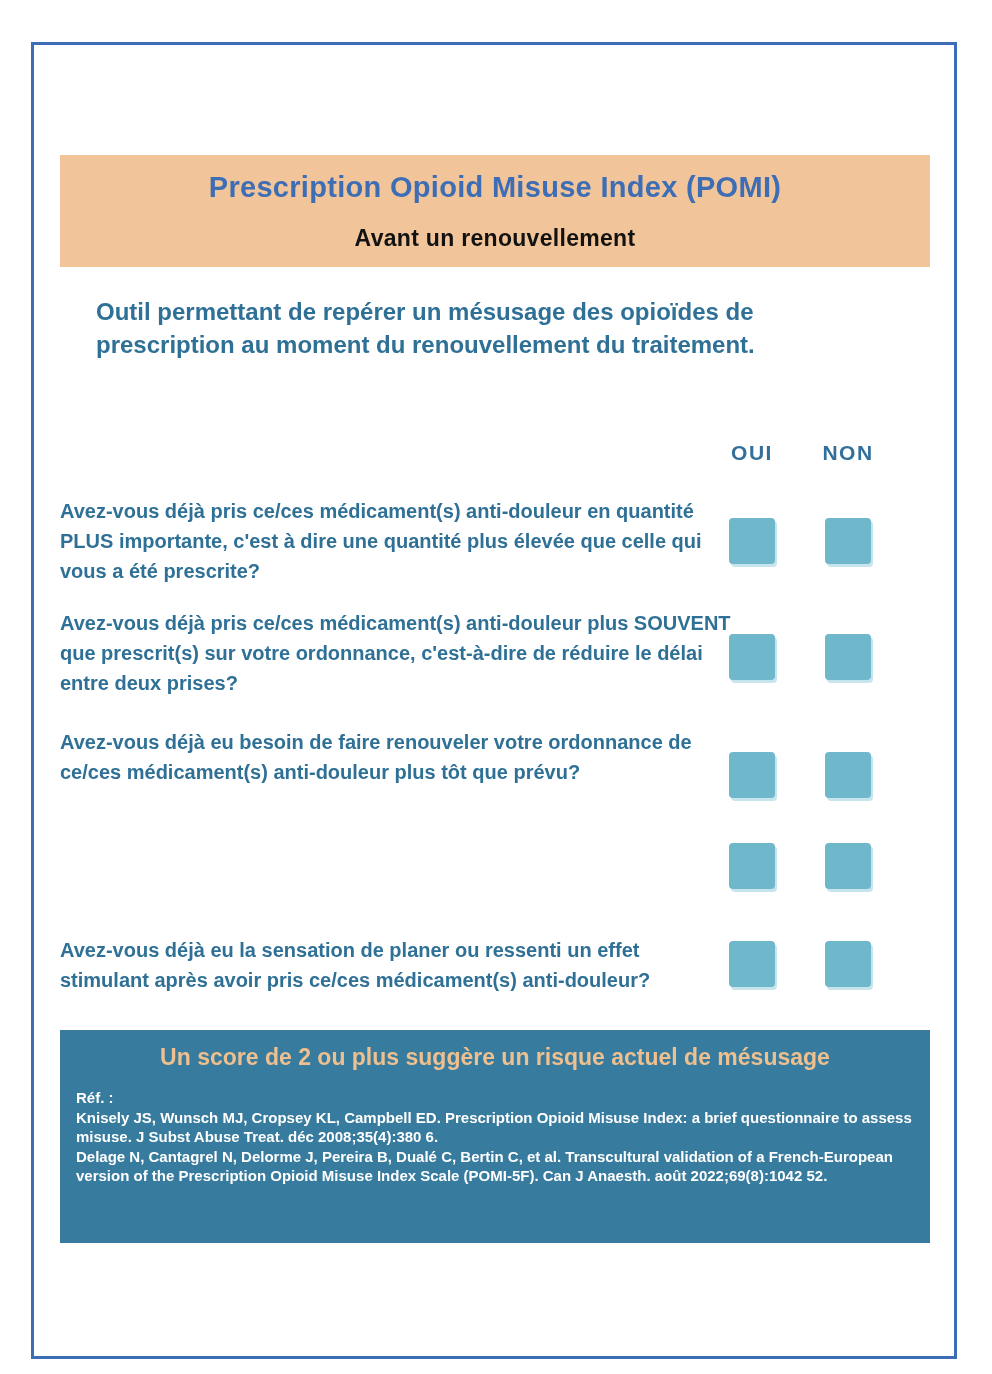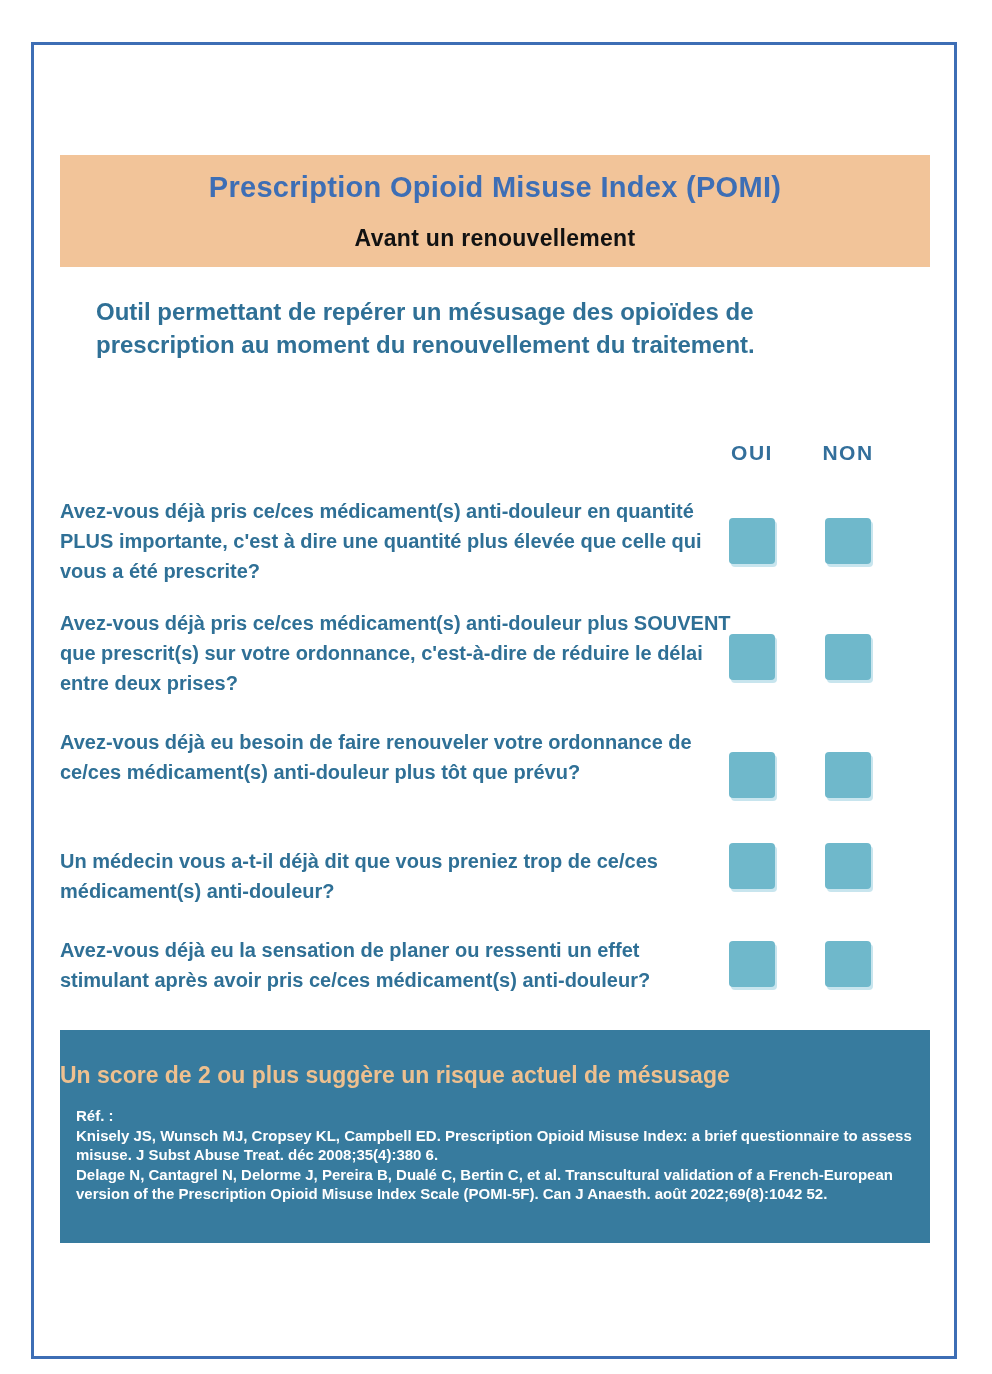--- a/index.html
+++ b/index.html
@@ -95,22 +95,22 @@
   .cb.r3 { top: 752px; }
   .cb.r4 { top: 843px; }
   .cb.r5 { top: 941px; }
   .footer-box {
     position: absolute;
     left: 60px; top: 1030px;
     width: 870px; height: 213px;
     background: var(--footer, #377b9e);
   }
   .footer-heading {
-    margin-top: 32px;
-    text-align: left;
+    margin-top: 14px;
+    text-align: center;
     font-size: 23px;
     font-weight: bold;
     color: var(--heading, #eec08f);
   }
   .refs {
     margin: 17px 12px 0 16px;
     color: #ffffff;
     font-size: 15px;
     font-weight: bold;
     line-height: 19.5px;
@@ -138,21 +138,20 @@
   <div class="cb col-no  r1"></div>
 
   <div class="question q2">Avez-vous déjà pris ce/ces médicament(s) anti-douleur plus SOUVENT que prescrit(s) sur votre ordonnance, c'est-à-dire de réduire le délai entre deux prises?</div>
   <div class="cb col-yes r2"></div>
   <div class="cb col-no  r2"></div>
 
   <div class="question q3">Avez-vous déjà eu besoin de faire renouveler votre ordonnance de ce/ces médicament(s) anti-douleur plus tôt que prévu?</div>
   <div class="cb col-yes r3"></div>
   <div class="cb col-no  r3"></div>
 
-  <div class="question q4">Un médecin vous a-t-il déjà dit que vous preniez trop de ce/ces médicament(s) anti-douleur?</div>
   <div class="cb col-yes r4"></div>
   <div class="cb col-no  r4"></div>
 
   <div class="question q5">Avez-vous déjà eu la sensation de planer ou ressenti un effet stimulant après avoir pris ce/ces médicament(s) anti-douleur?</div>
   <div class="cb col-yes r5"></div>
   <div class="cb col-no  r5"></div>
 
   <div class="footer-box">
     <div class="footer-heading">Un score de 2 ou plus suggère un risque actuel de mésusage</div>
     <div class="refs">

